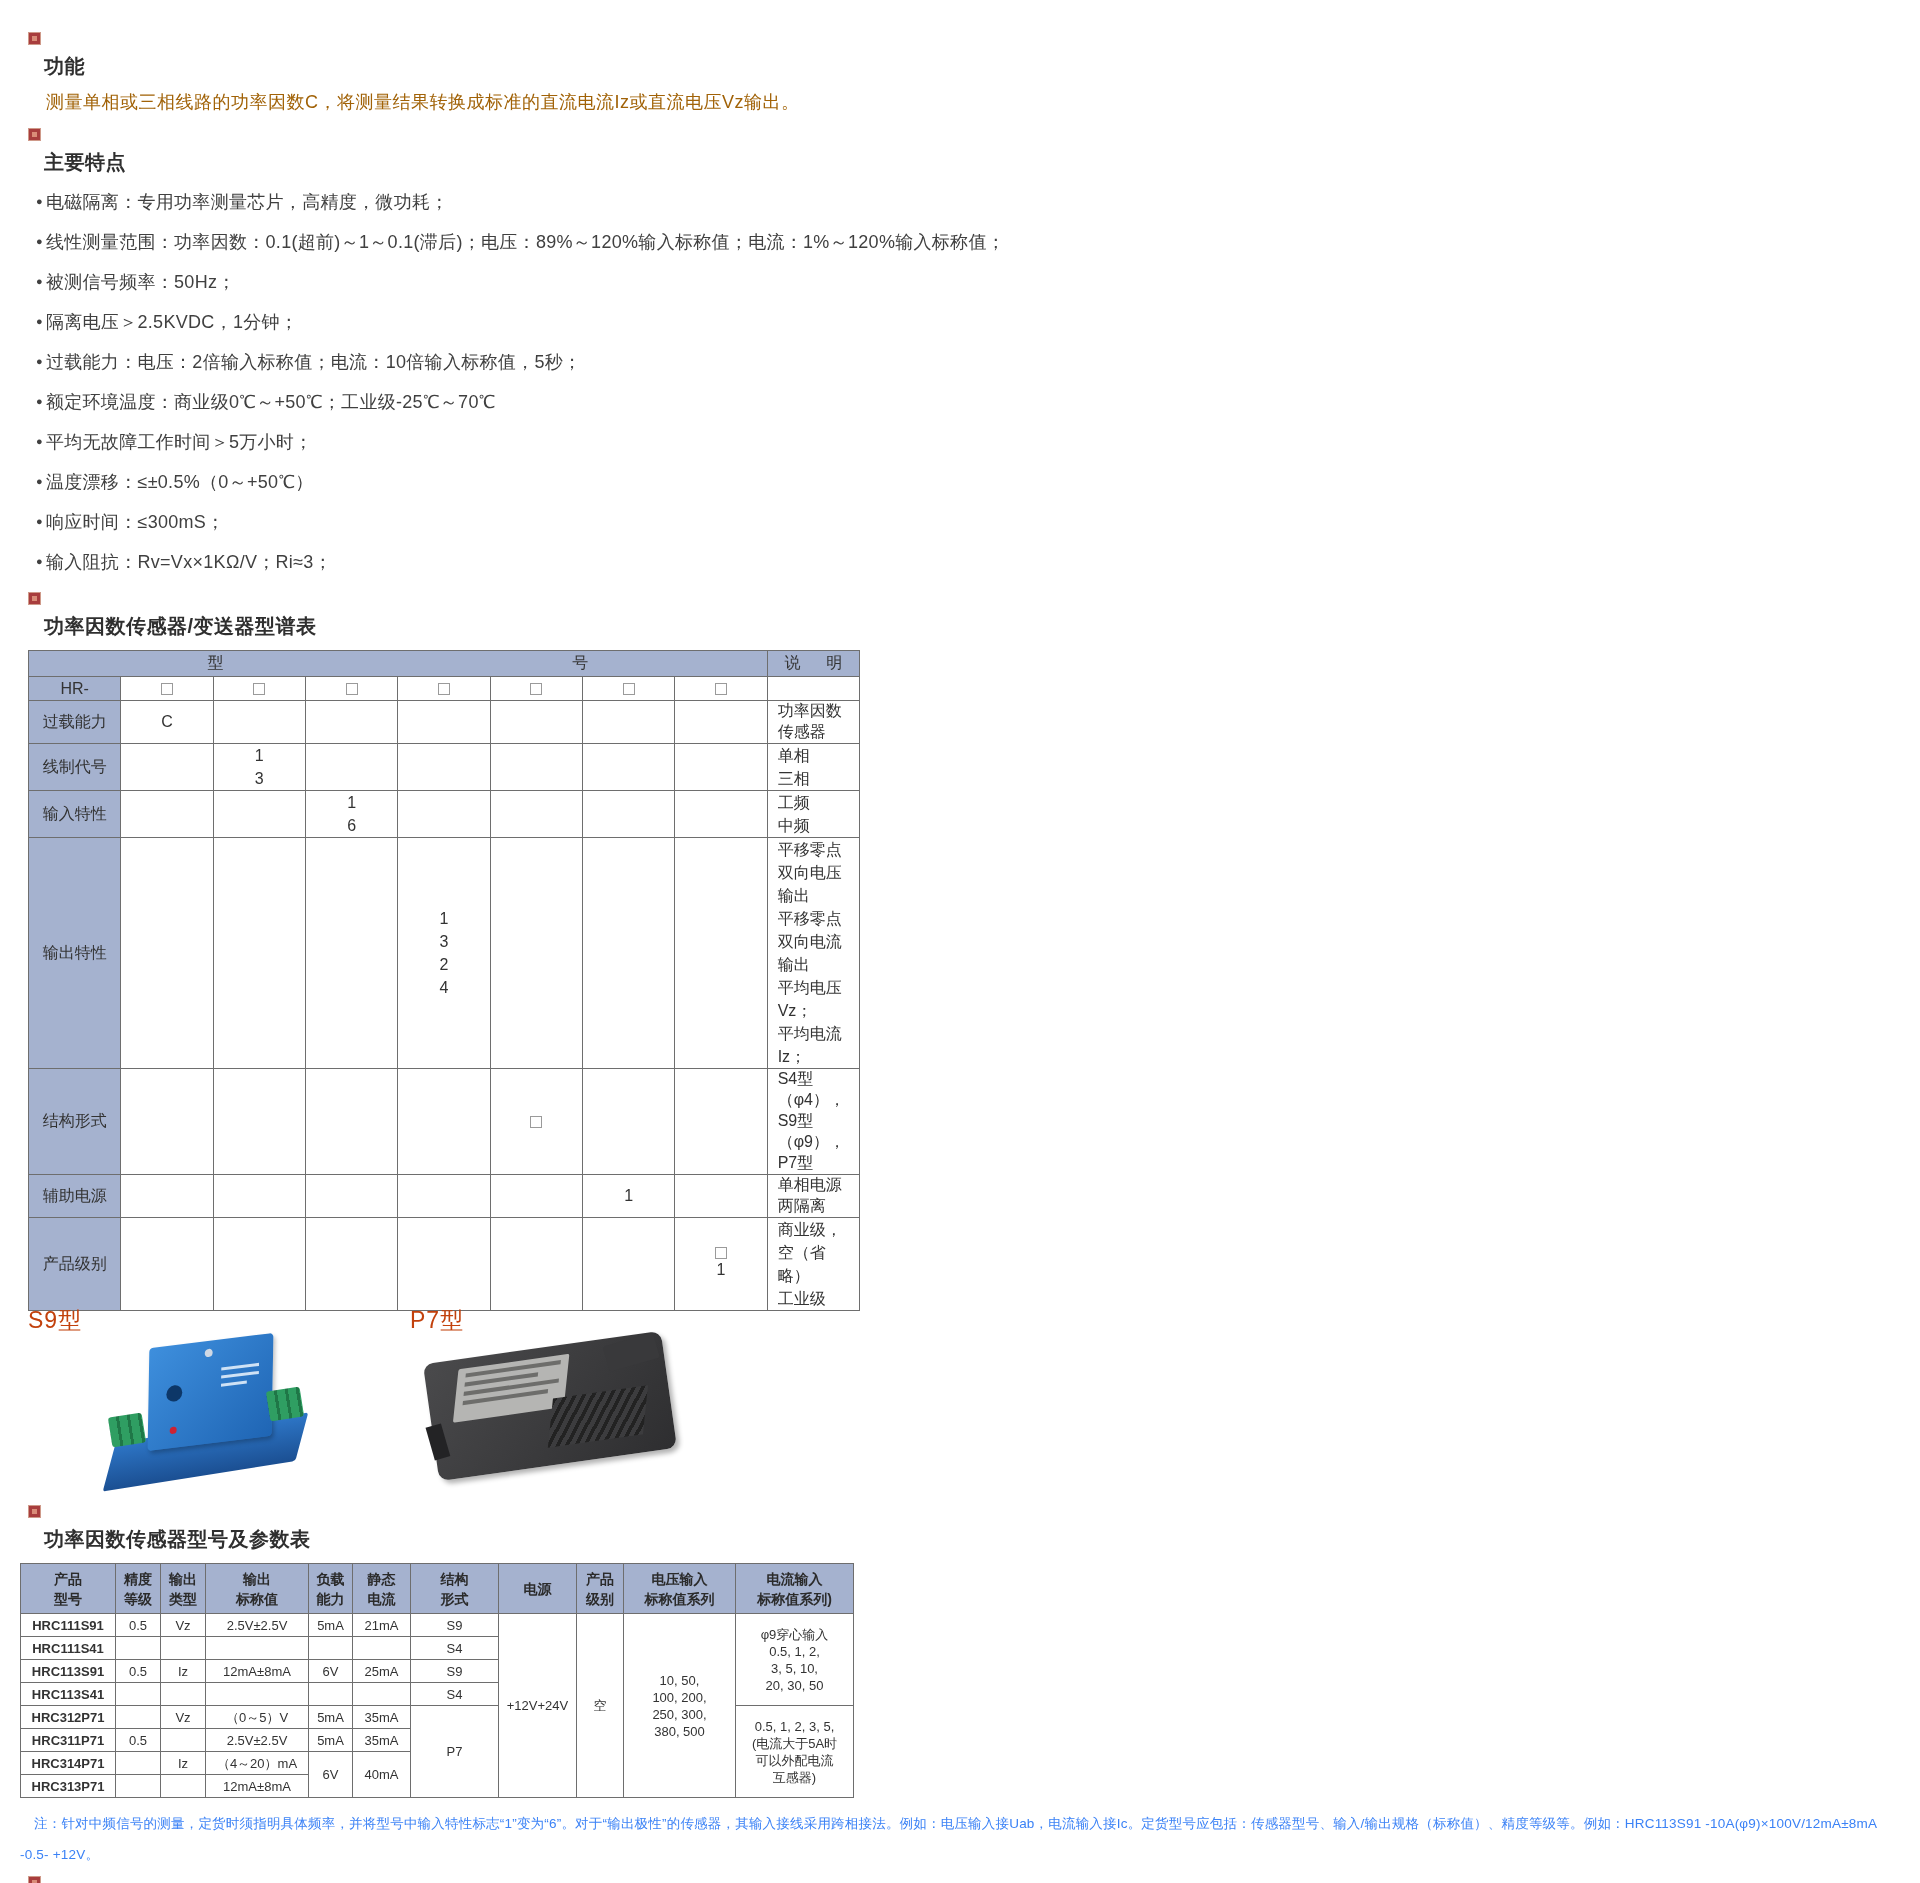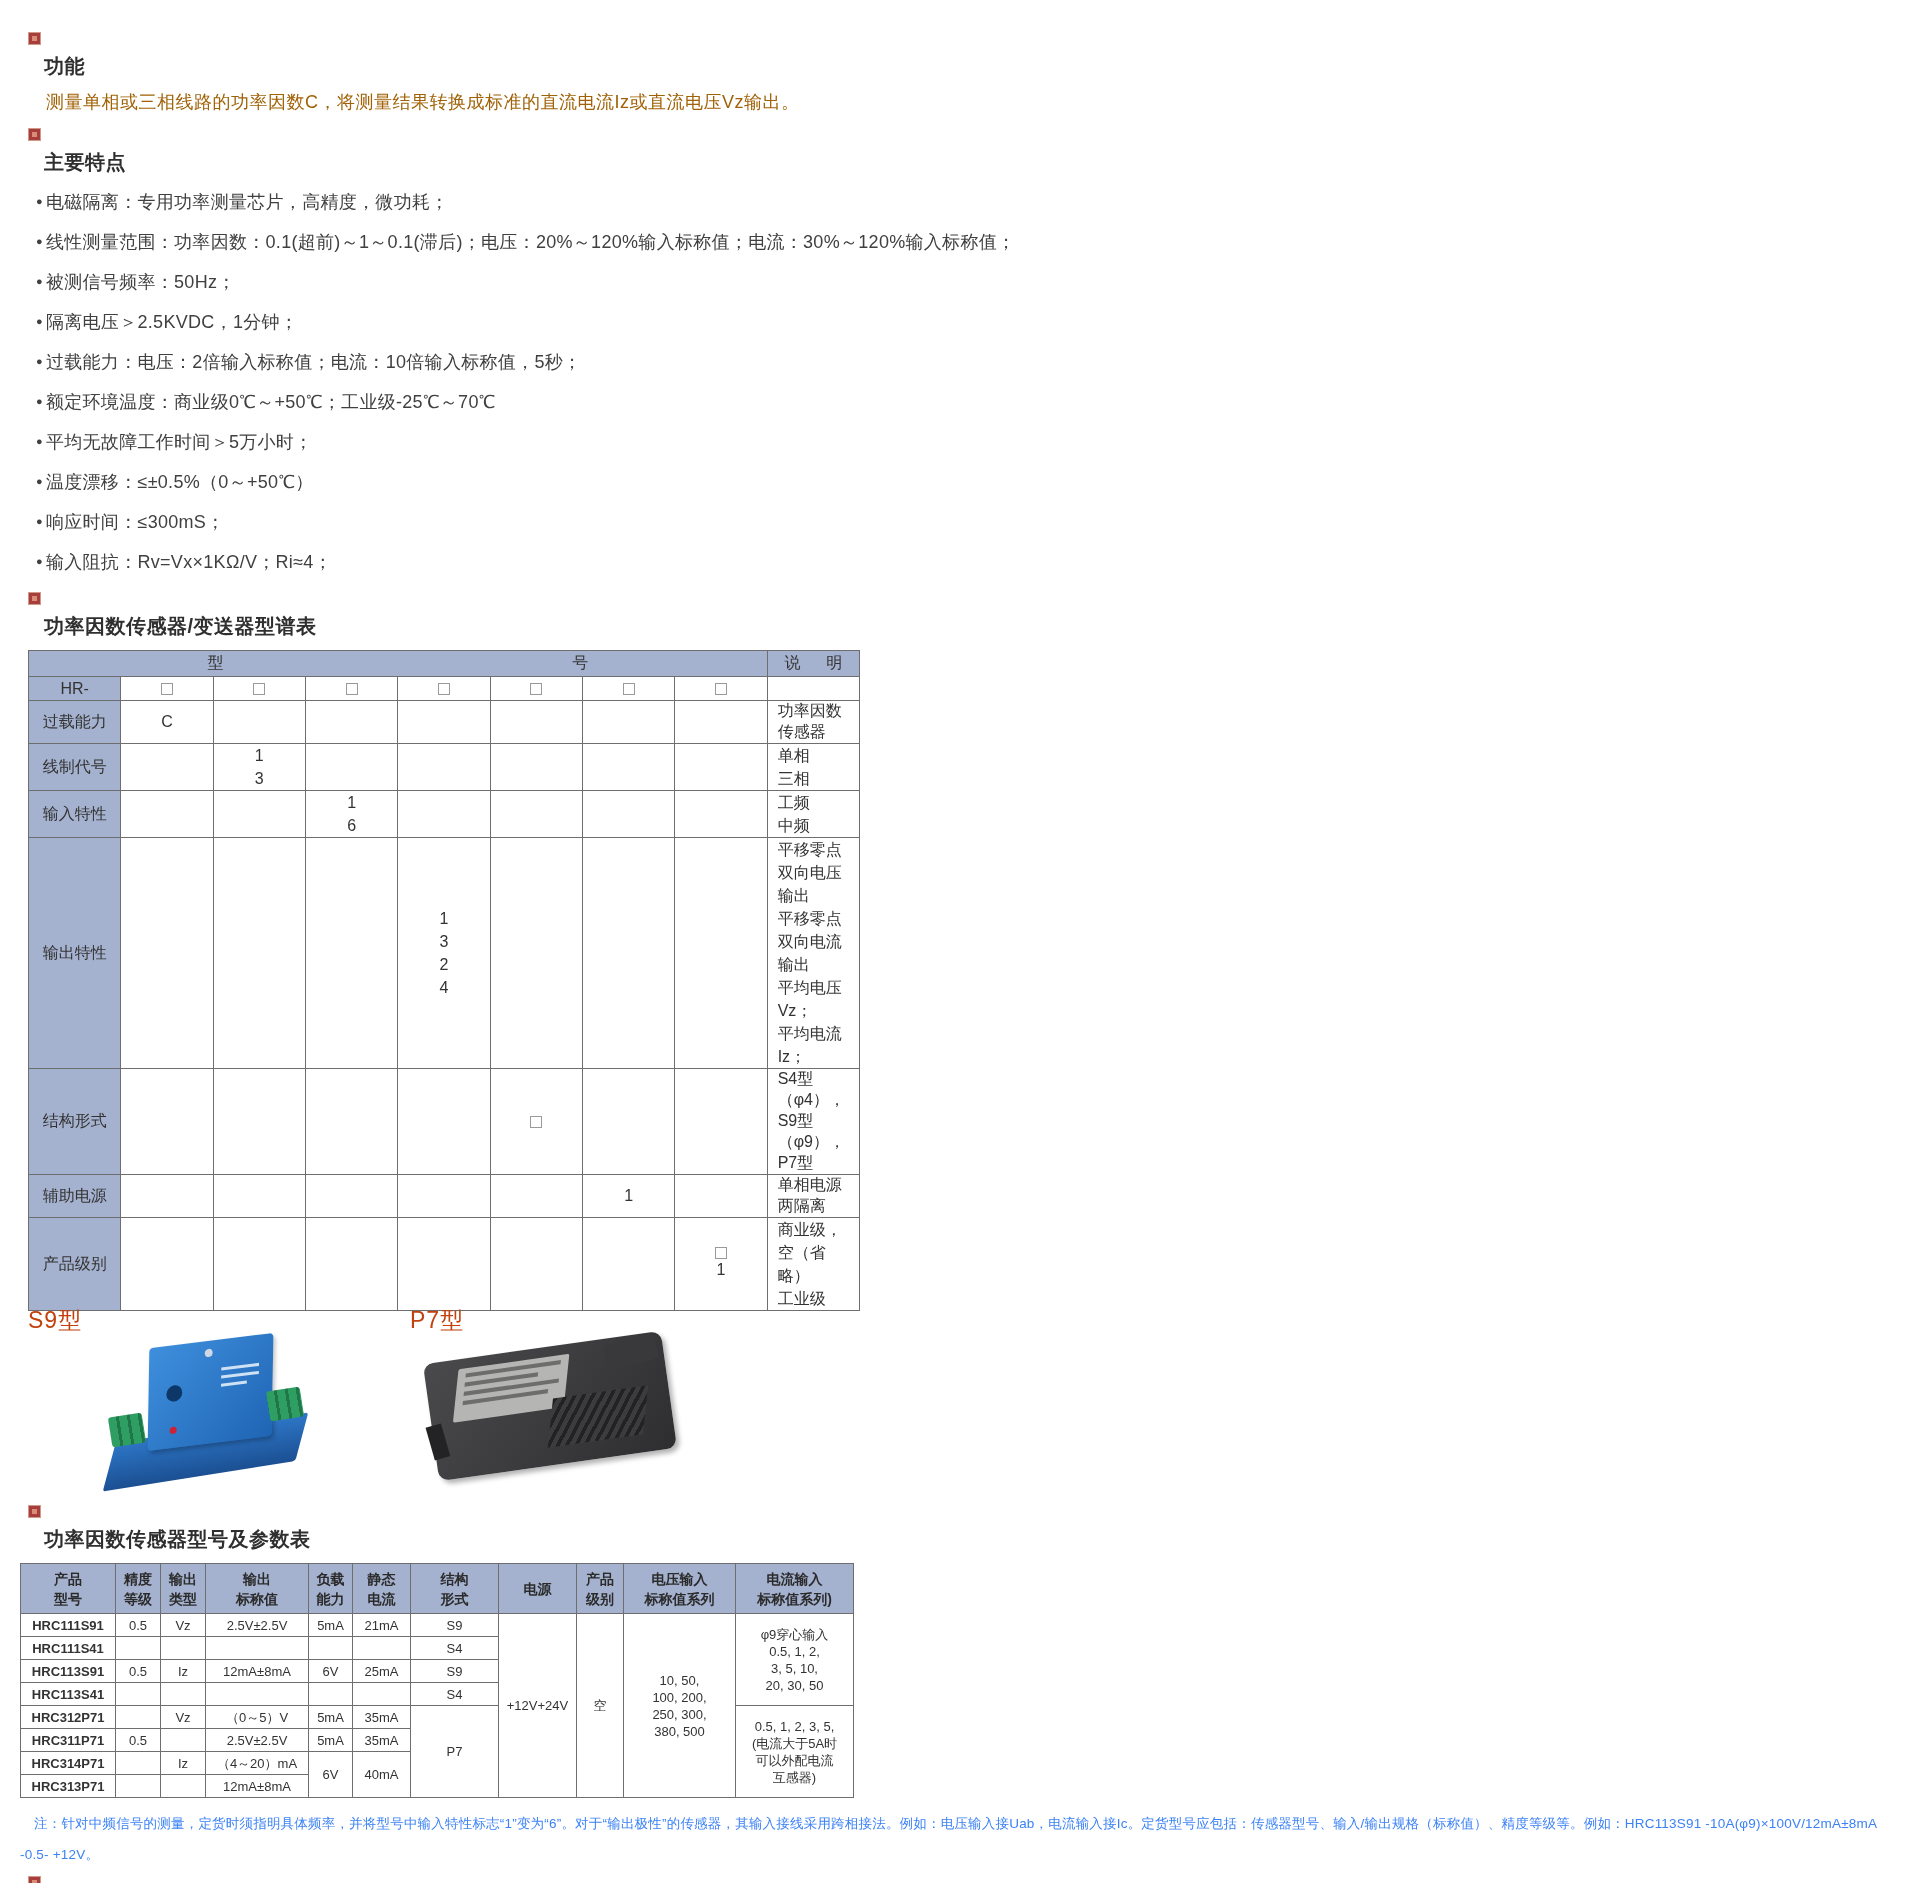--- a/index.html
+++ b/index.html
@@ -74,29 +74,29 @@
   
   <span class="anchor-icon"></span>
   <div class="section-title">功能</div>
   <p class="intro-para">测量单相或三相线路的功率因数C，将测量结果转换成标准的直流电流Iz或直流电压Vz输出。</p>
 
   
   <span class="anchor-icon"></span>
   <div class="section-title">主要特点</div>
   <ul class="features">
     <li>电磁隔离：专用功率测量芯片，高精度，微功耗；</li>
-    <li>线性测量范围：功率因数：0.1(超前)～1～0.1(滞后)；电压：20%～120%输入标称值；电流：30%～120%输入标称值；</li>
+    <li>线性测量范围：功率因数：0.1(超前)～1～0.1(滞后)；电压：89%～120%输入标称值；电流：1%～120%输入标称值；</li>
     <li>被测信号频率：50Hz；</li>
     <li>隔离电压＞2.5KVDC，1分钟；</li>
     <li>过载能力：电压：2倍输入标称值；电流：10倍输入标称值，5秒；</li>
     <li>额定环境温度：商业级0℃～+50℃；工业级-25℃～70℃</li>
     <li>平均无故障工作时间＞5万小时；</li>
     <li>温度漂移：≤±0.5%（0～+50℃）</li>
     <li>响应时间：≤300mS；</li>
-    <li>输入阻抗：Rv=Vx×1KΩ/V；Ri≈4；</li>
+    <li>输入阻抗：Rv=Vx×1KΩ/V；Ri≈3；</li>
   </ul>
 
   
   <span class="anchor-icon"></span>
   <div class="section-title">功率因数传感器/变送器型谱表</div>
 
   <table class="spectrum">
     <tbody>
         <tr>
       <th colspan="8">

